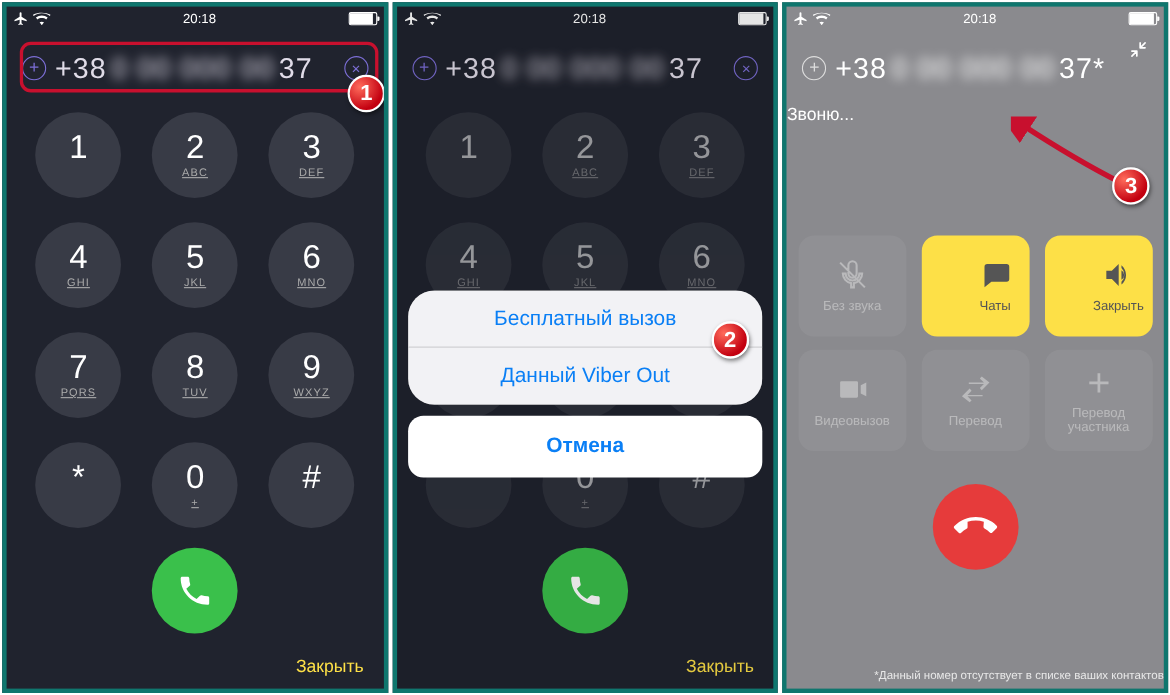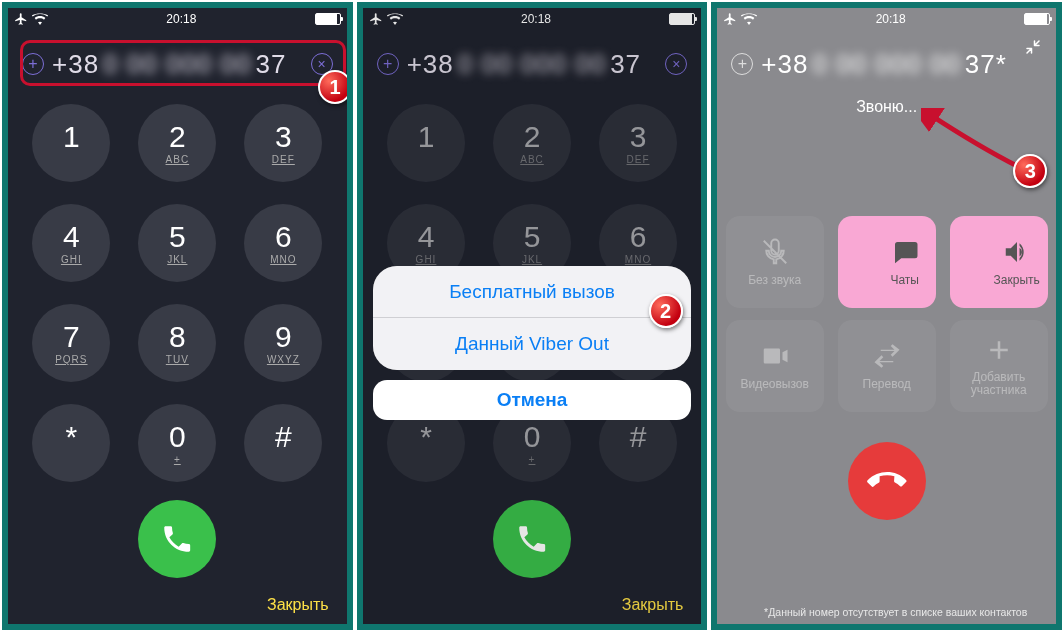--- a/index.html
+++ b/index.html
@@ -8,21 +8,21 @@
     font-family: -apple-system, "Helvetica Neue", Arial, sans-serif;
     width: 1064px;
     height: 632px;
     display: flex;
     gap: 4px;
     padding: 2px;
   }
   .phone {
     width: 352px;
     height: 628px;
-    border: 6px solid #0f766e;
+    border: 4px solid #0f766e;
     position: relative;
     overflow: hidden;
   }
   .dark-bg {
     background: #20232e;
   }
   .gray-bg {
     background: #8a8a8e;
   }
   
@@ -221,30 +221,29 @@
     font-size:19px;
     border-bottom:1px solid #cfcfd3;
     cursor:pointer;
     background:#f2f2f5;
   }
   .sheet-item:last-child{border-bottom:none;}
   .sheet-cancel {
     margin-top:10px;
     border-radius:14px;
     background:#fff;
-    height:40px;
+    height:56px;
     display:flex;align-items:center;justify-content:center;
     color:#0a7ff5;
     font-size:19px;
     font-weight:600;
     cursor:pointer;
   }
   
   .call-status {
-    text-align:center;
     color:#fff;
     font-size:16px;
     margin-top: 8px;
   }
   .controls-grid {
     display:grid;
     grid-template-columns: repeat(3, 98px);
     grid-auto-rows: 92px;
     gap: 12px 14px;
     justify-content:center;
@@ -254,28 +253,28 @@
     background: rgba(255,255,255,.10);
     border-radius: 14px;
     display:flex;
     flex-direction:column;
     align-items:center;
     justify-content:center;
     color:#e0e0e0;
     font-size:13px;
     gap:6px;
   }
-  .ctrl.active { background: #f9a8d4; color:#555;padding-left:36px;}
+  .ctrl.active { background: #fde047; color:#555;padding-left:36px;}
   .ctrl.dis { opacity:.55;}
   .ctrl svg { width:30px;height:30px; fill:currentColor;}
   .ctrl-label { font-size:12px;}
   .footnote {
     position:absolute;
     bottom:6px; left:0; right:0;
-    text-align:center;
+    text-align:right;
     color:#e8e8e8;
     font-size:10.5px;
     padding-left:18px;
   }
   .minimize {
     position:absolute;
     top:30px; right:14px;
     color:#fff;
     font-size:18px;
   }
@@ -546,21 +545,21 @@
     <div class="ctrl dis">
       <svg viewBox="0 0 24 24">
           <path d="M7 7h11l-3-3 1.4-1.4L22 7l-5.6 5.6L15 11l3-3H7V7zm10 10H6l3 3-1.4 1.4L2 17l5.6-5.6L9 13l-3 3h11v1z"></path>
         </svg>
       <span class="ctrl-label">Перевод</span>
     </div>
     <div class="ctrl dis">
       <svg viewBox="0 0 24 24">
           <path d="M11 5h2v6h6v2h-6v6h-2v-6H5v-2h6V5z"></path>
         </svg>
-      <span class="ctrl-label" style="text-align:center;line-height:1.1">Добавить участника</span>
+      <span class="ctrl-label" style="text-align:center;line-height:1.1">Перевод участника</span>
     </div>
   </div>
 
   <div class="endbtn">
     <svg viewBox="0 0 24 24">
         <path d="M6.6 10.8c1.4 2.8 3.8 5.1 6.6 6.6l2.2-2.2c.3-.3.7-.4 1.1-.3 1.2.4 2.5.6 3.8.6.6 0 1 .4 1 1V20c0 .6-.4 1-1 1C10.6 21 3 13.4 3 4c0-.6.4-1 1-1h3.5c.6 0 1 .4 1 1 0 1.3.2 2.6.6 3.8.1.4 0 .8-.3 1.1L6.6 10.8z"></path>
       </svg>
   </div>
 
   <div class="footnote">*Данный номер отсутствует в списке ваших контактов</div>

